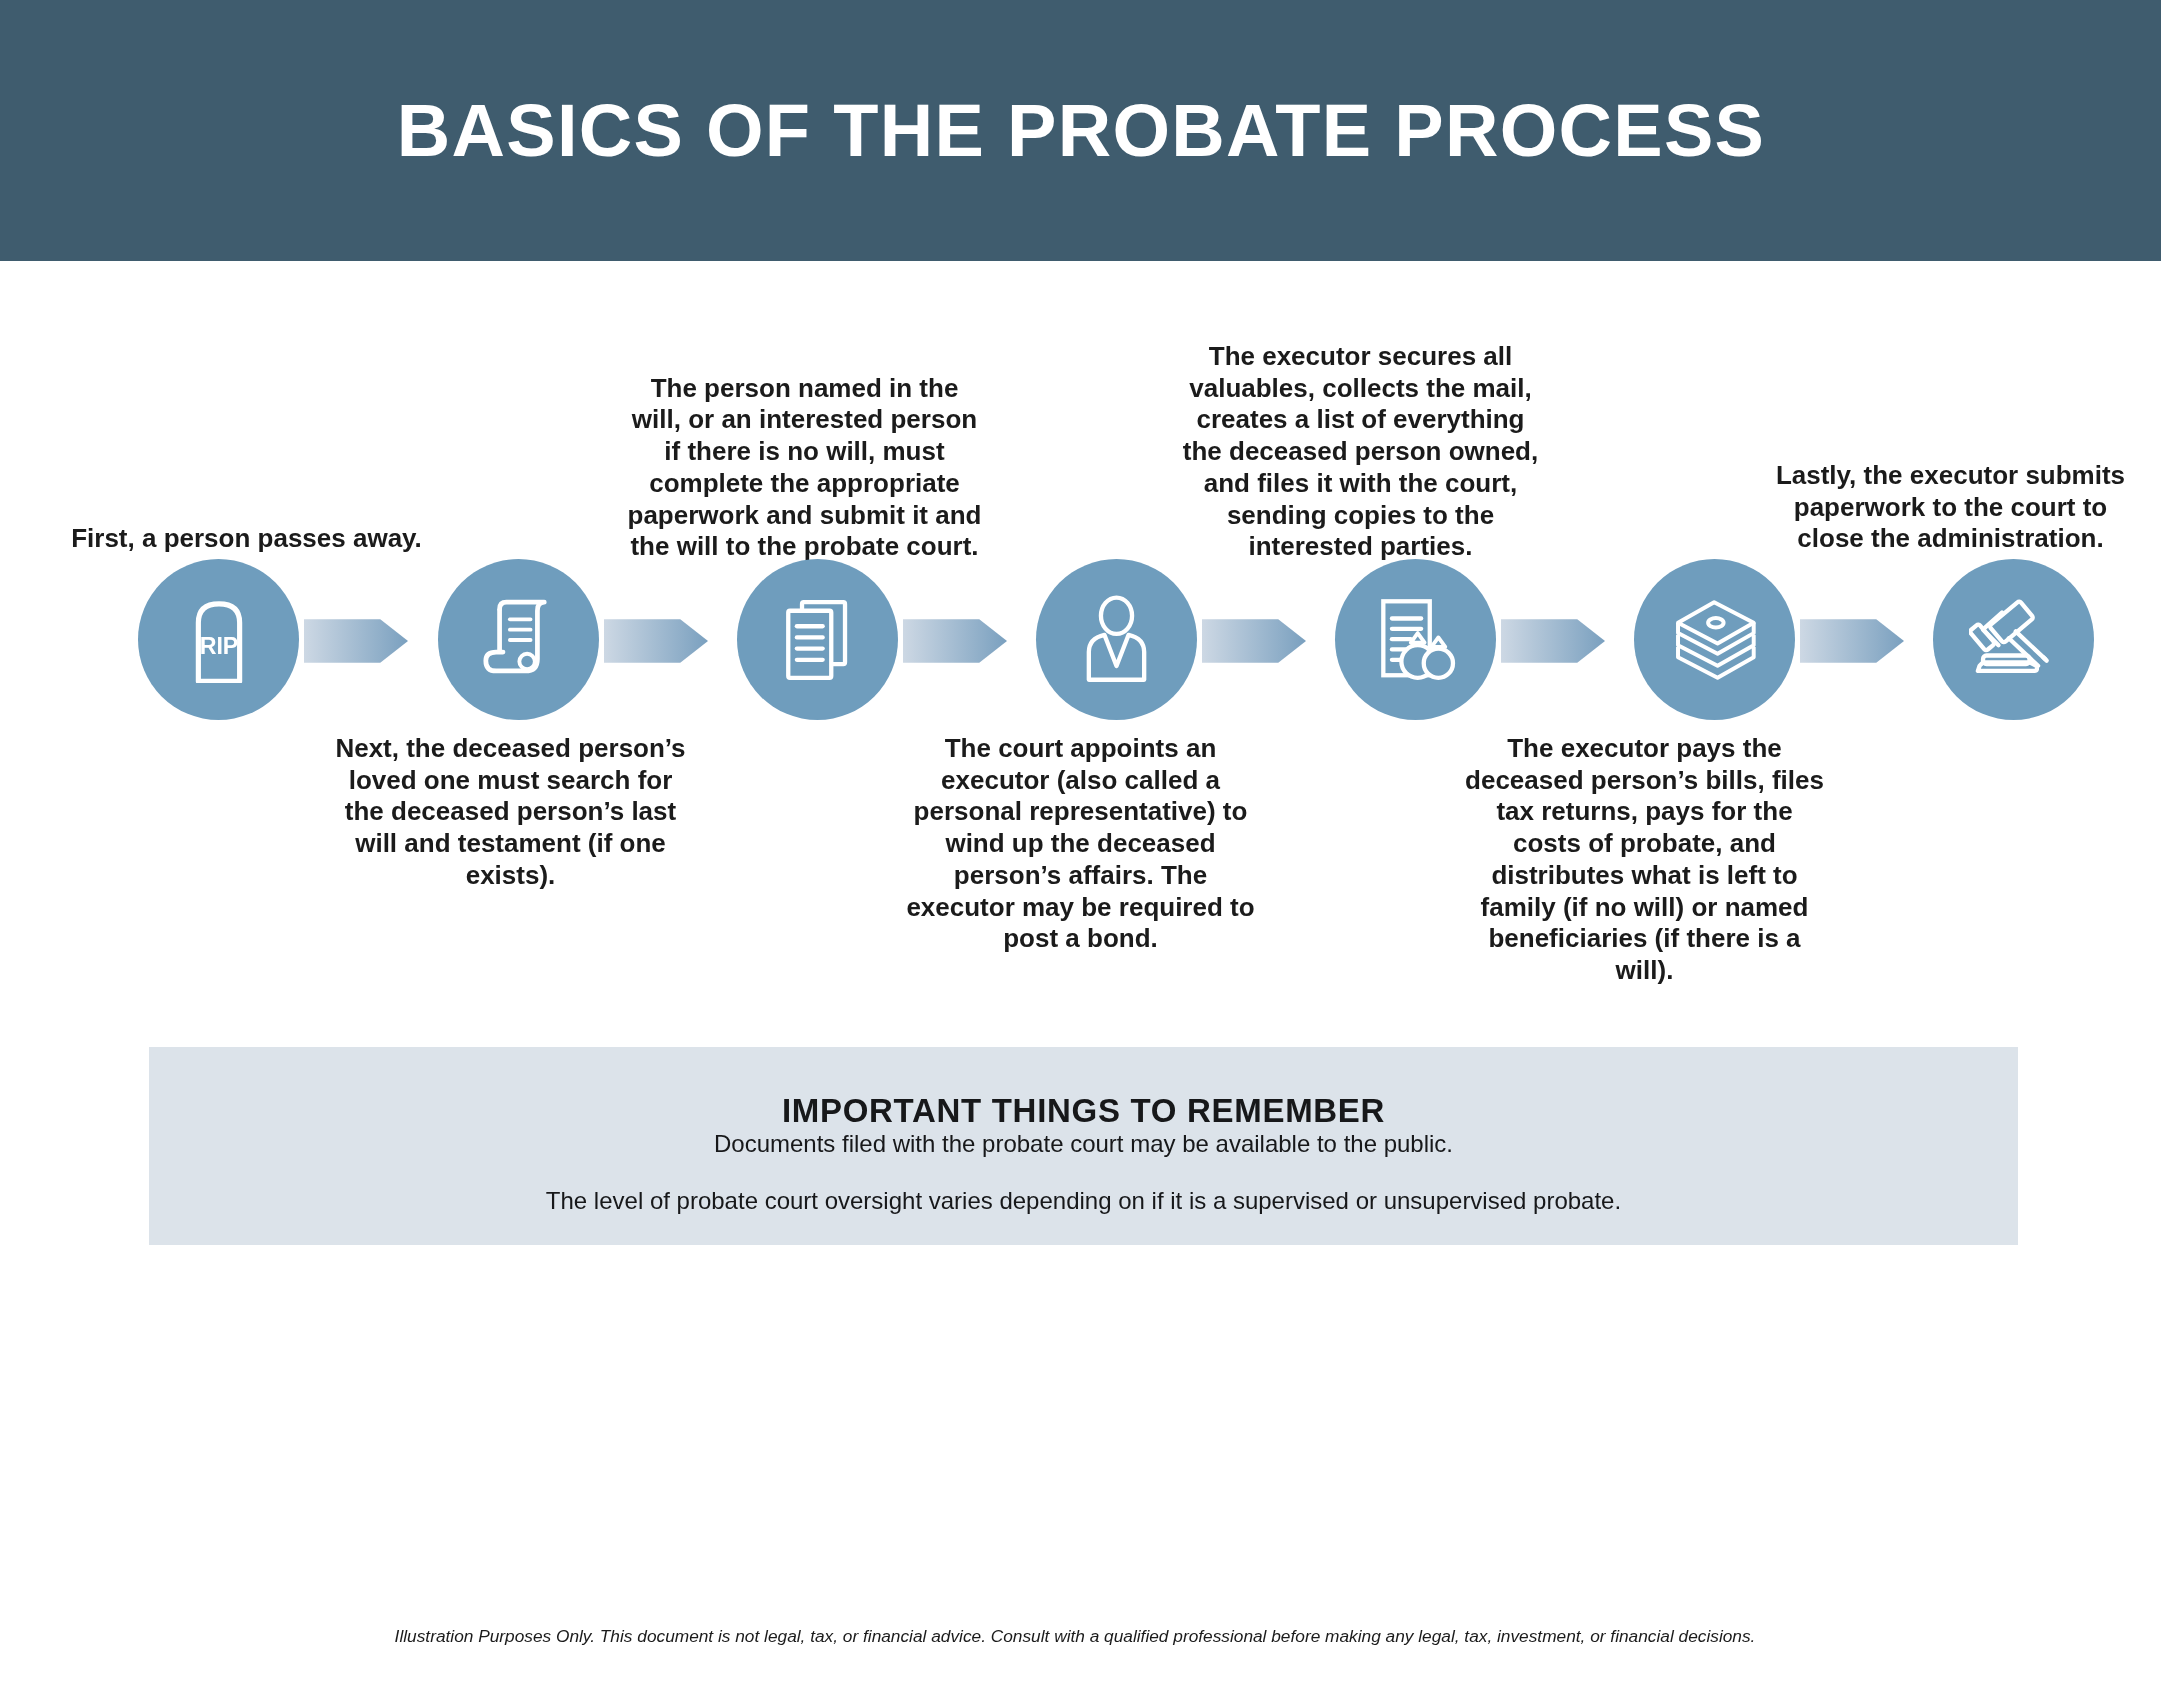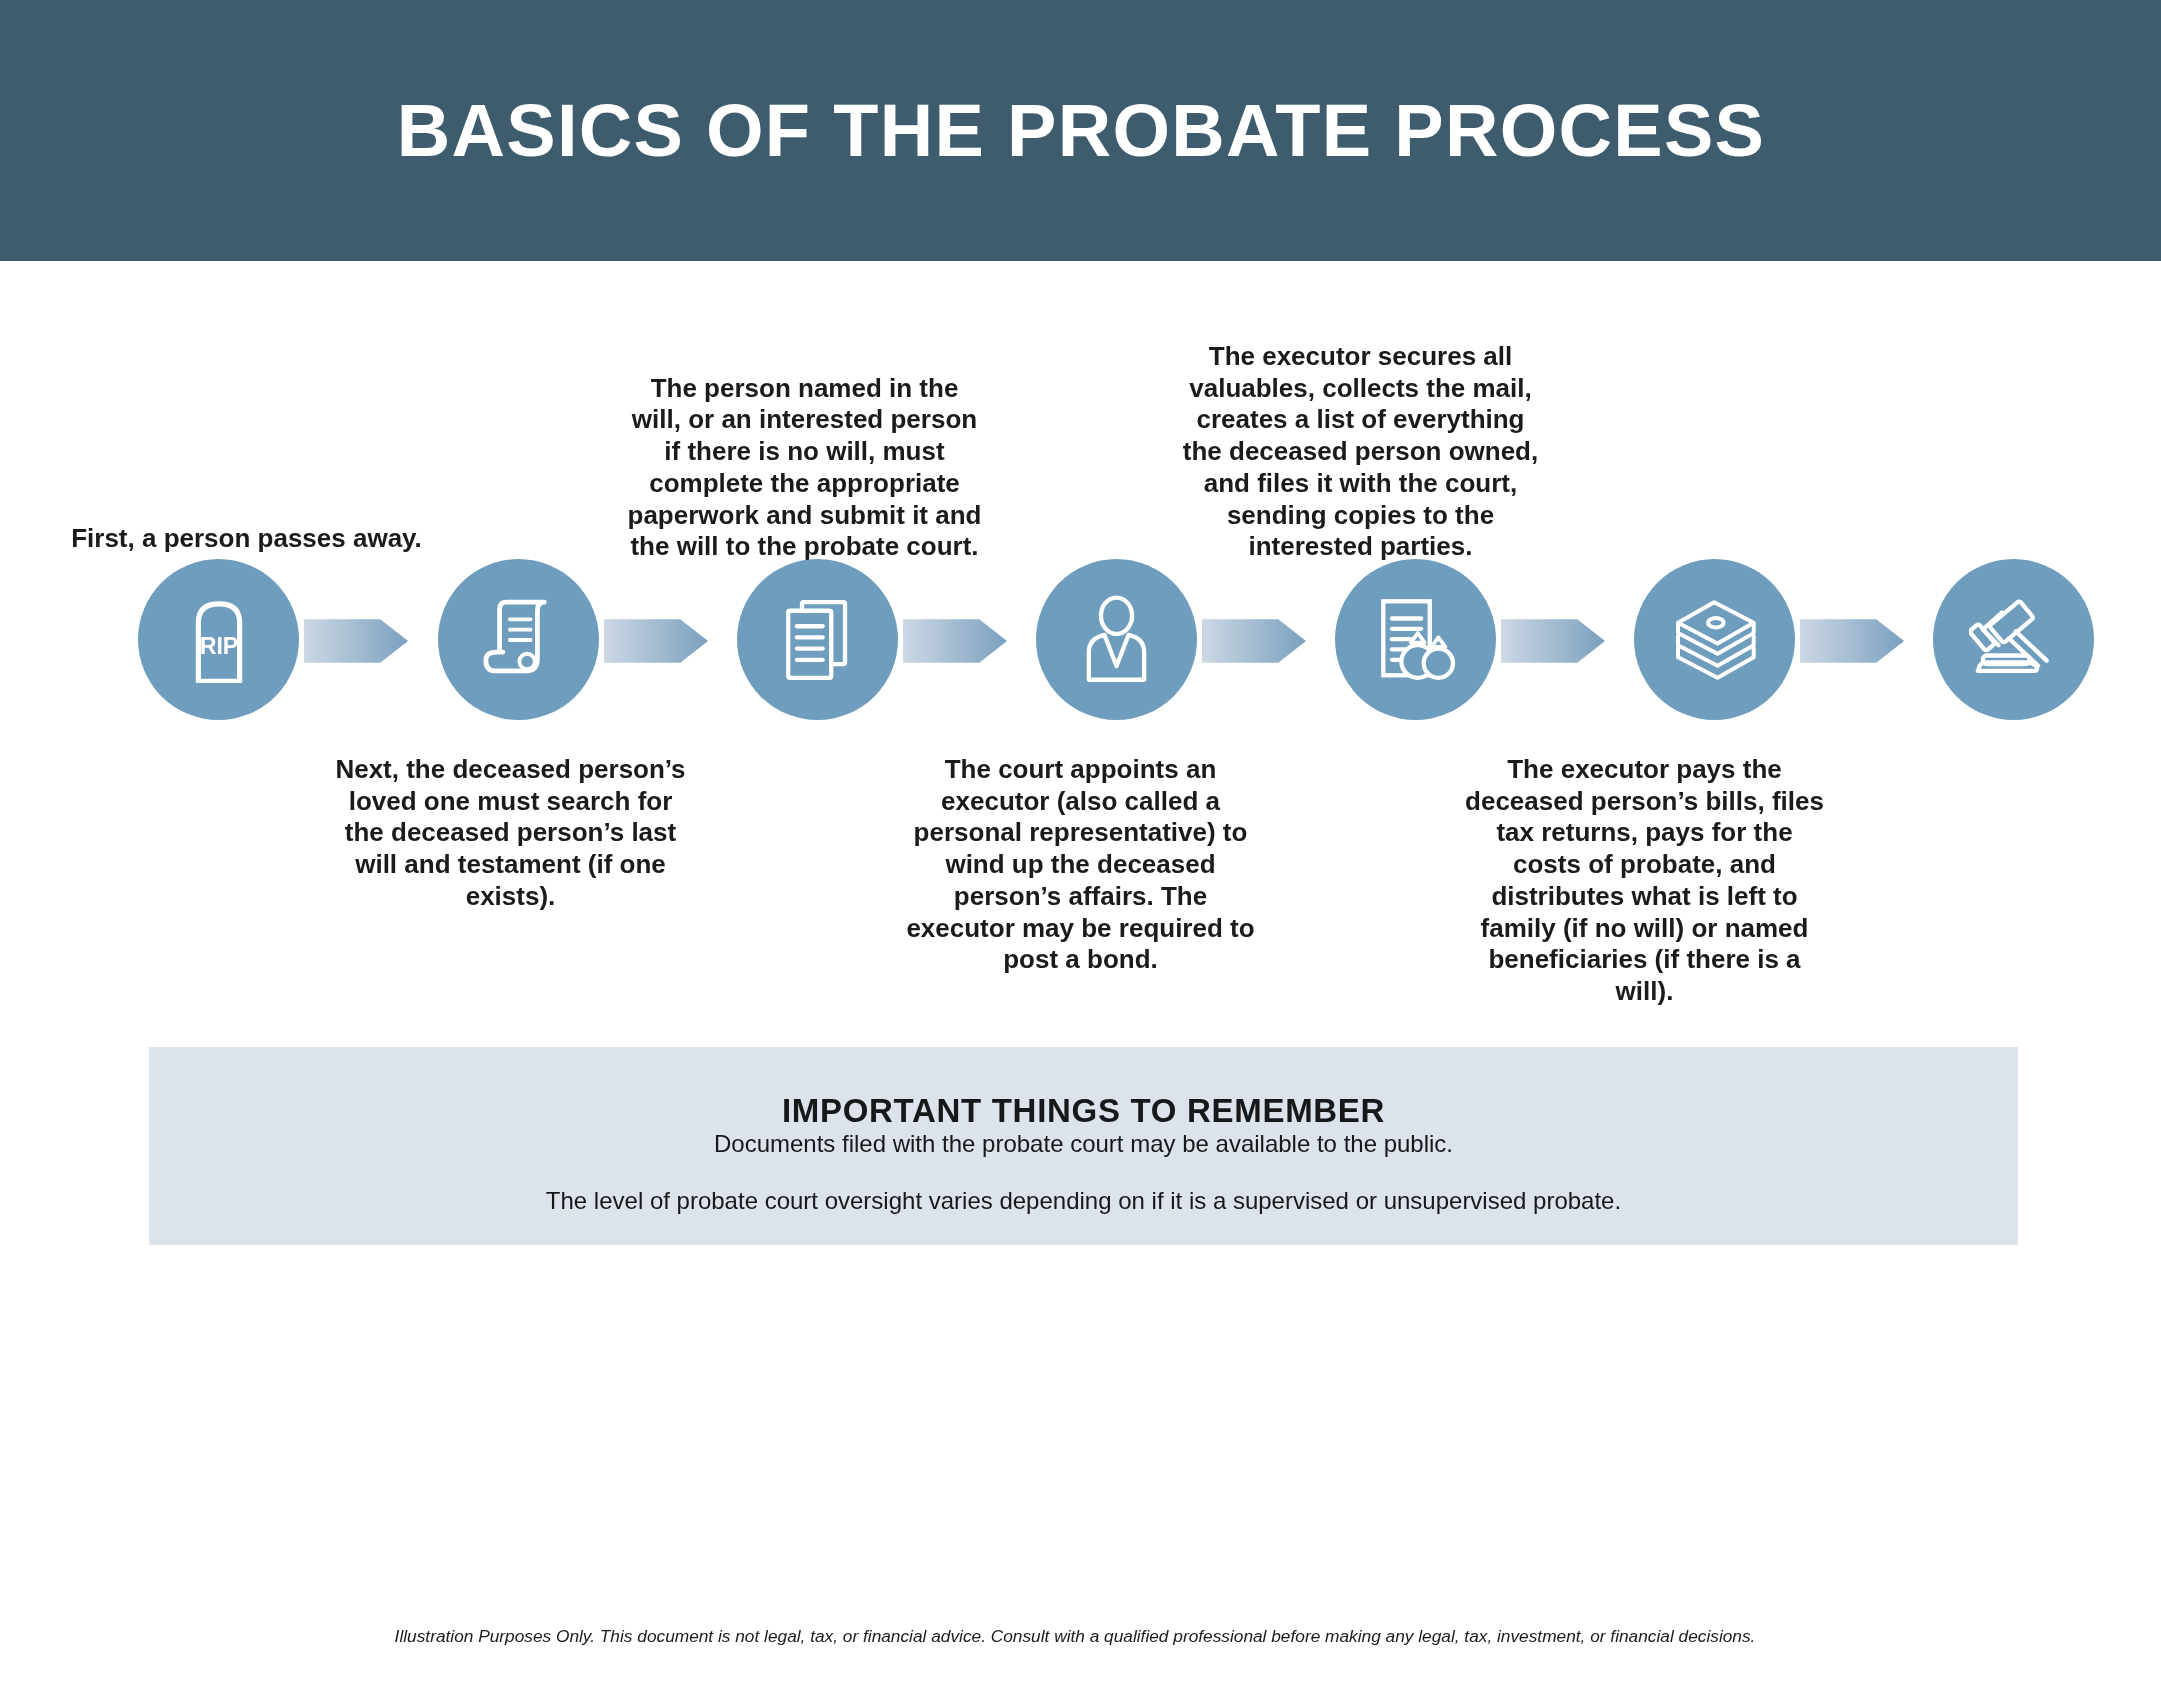--- a/index.html
+++ b/index.html
@@ -70,21 +70,21 @@
     position: absolute;
     width: 363px;
     text-align: center;
     font-size: 26px;
     line-height: 1.22;
     color: #1b1b1b;
     font-weight: bold;
     font-family: "Liberation Sans", sans-serif;
   }
   .caption.above { bottom: 476px; }
-  .caption.below { top: 493px; }
+  .caption.below { top: 472px; }
 
   
   .remember-box {
     position: absolute;
     left: 149px;
     top: 1047px;
     width: 1869px;
     height: 198px;
     background: #dce3ea;
   }
@@ -232,20 +232,21 @@
       </g>
     </svg>
   </div>
 
   <div class="arrow" style="left:1800px;">
     <svg width="104" height="54" viewBox="0 0 120 62">
         <polygon points="0,6 88,6 120,31 88,56 0,56" fill="url(#arrowGrad)"></polygon>
       </svg>
   </div>
 
+  <div class="caption above" style="left:1769px; bottom:484px;">Lastly, the executor submits paperwork to the court to close the administration.</div>
   <div class="node" style="left:1933px;">
     <svg width="90" height="86" viewBox="0 0 104 100">
       <g fill="none" stroke="#ffffff" stroke-width="5" stroke-linejoin="round" stroke-linecap="round">
         <rect x="26" y="16" width="46" height="26" rx="3" transform="rotate(-40 49 29)"></rect>
         <line x1="18" y1="36" x2="38" y2="18"></line>
         <path d="M16 38 L34 56"></path>
         <rect x="8" y="32" width="14" height="30" rx="3" transform="rotate(-40 15 47)"></rect>
         <line x1="54" y1="40" x2="88" y2="72"></line>
         <line x1="46" y1="48" x2="80" y2="80"></line>
         <path d="M86 70 L90 74"></path>

